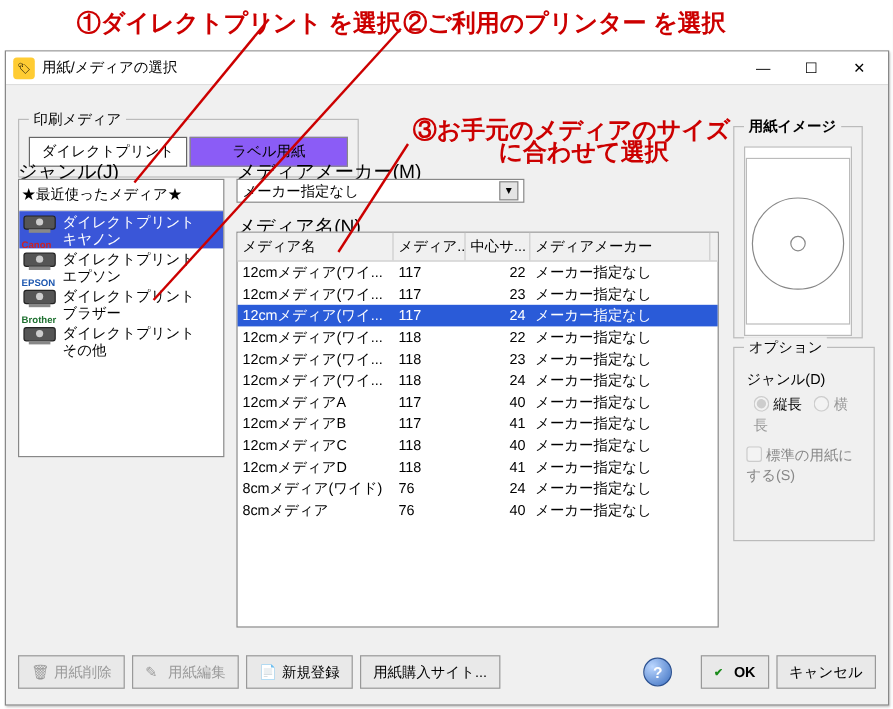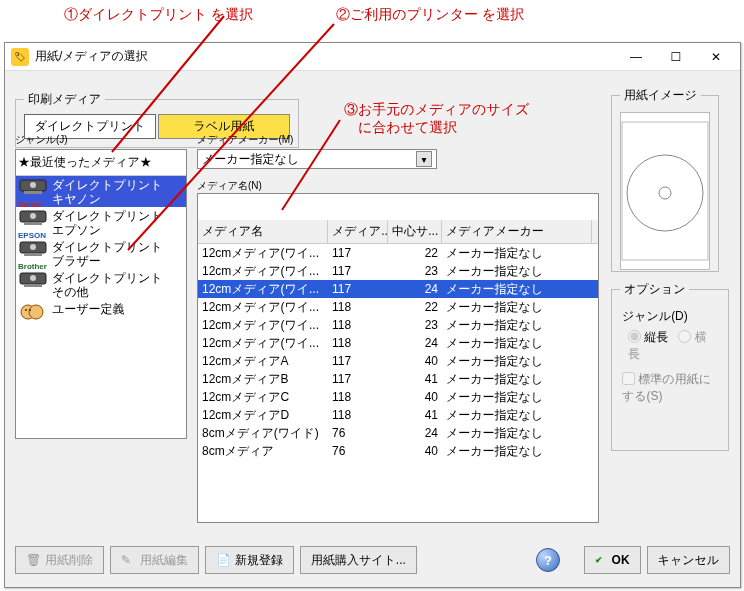--- a/index.html
+++ b/index.html
@@ -8,25 +8,26 @@
     font-size: 12px;
     background: #fff;
     width: 744px;
     height: 591px;
     position: relative;
     overflow: hidden;
   }
   .annot {
     position: absolute;
     color: #cc0000;
-    font-weight: normal;
-    font-size: 14px;
+    font-weight: bold;
+    font-size: 20px;
     z-index: 100;
     pointer-events: none;
     white-space: pre;
+    text-align: center;
   }
   .window {
     position: absolute;
     left: 4px; top: 42px;
     width: 737px; height: 546px;
     background: #f0f0f0;
     border: 1px solid #888;
     box-shadow: 1px 1px 2px rgba(0,0,0,0.25);
   }
   .titlebar {
@@ -58,29 +59,29 @@
   fieldset {
     border: 1px solid #bbb;
     padding: 6px 8px 8px 8px;
     background: transparent;
     margin-top: 12px;
   }
   legend { font-size: 12px; padding: 0 4px; background: #f0f0f0; }
   .topgrp { position: absolute; left: 10px; top: 8px; width: 280px; }
   .tabbtns { display: flex; gap: 2px; }
   .tabbtn {
-    border: 1px solid #888; background: #fde047;
+    border: 1px solid #888; background: #8b5cf6;
     padding: 3px 0; text-align: center;
     width: 132px; font-size: 12px; cursor: default;
   }
   .tabbtn.sel { background: #fff; border-color: #666; }
-  .lbl { font-size: 10px; }
+  .lbl { font-size: 16px; }
   .genre-lbl { position:absolute; left:10px; top:62px; }
   .genre-list {
-    position:absolute; left:10px; top:78px; width:172px; height:290px;
+    position:absolute; left:10px; top:78px; width:172px; height:232px;
     background:#fff; border:1px solid #888; overflow:hidden;
   }
   .genre-hdr {
     background:#fff; border-bottom:1px solid #ccc;
     padding:4px 2px; font-size:12px;
   }
   .genre-item {
     display:flex; align-items:flex-start; gap:4px;
     padding:2px 2px 1px 2px; border-bottom:0;
     line-height: 14px;
@@ -102,36 +103,36 @@
     justify-content: space-between;
   }
   .ddarrow { width:16px; height:16px; background:#e4e4e4; border:1px solid #888;
     display:flex; align-items:center; justify-content:center;font-size:10px;}
   .medianame-lbl { position:absolute; left:192px; top:108px; }
   .media-table {
     position:absolute; left:192px; top:122px;
     width:402px; height:330px;
     background:#fff; border:1px solid #888;
   }
-  .thead { display:flex; background:#f0f0f0; border-bottom:1px solid #ccc;margin-top:26px;}
+  .thead { display:flex; background:#f0f0f0; border-bottom:1px solid #ccc;}
   .th { padding:3px 4px; font-size:12px; border-right:1px solid #ccc; overflow:hidden; white-space:nowrap;}
   .th.c1 { width:130px; }
   .th.c2 { width:60px; }
   .th.c3 { width:54px; text-align:right;}
   .th.c4 { width:150px; }
   .tbody { }
   .tr { display:flex; font-size:12px; height:18px; align-items:center;}
   .tr.sel { background:#2a5bd8; color:#fff; }
   .td { padding:0 4px; overflow:hidden; white-space:nowrap; }
   .td.c1 { width:130px; }
   .td.c2 { width:60px; }
   .td.c3 { width:54px; text-align:right;}
   .td.c4 { width:150px; }
   .preview-grp {
-    position:absolute; left:606px; top:4px; width:99px; height:185px;
+    position:absolute; left:606px; top:14px; width:99px; height:185px;font-weight:bold;
   }
   .preview-box {
     width:100%; height:158px; background:#fff; border:1px solid #bbb;
     display:flex; align-items:center; justify-content:center;
     margin-top:2px;
   }
   .opt-grp {
     position:absolute; left:606px; top:198px; width:118px; height:170px;
   }
   .opt-inner { padding:4px 2px; font-size:12px; }
@@ -230,31 +231,20 @@
           </div>
           <div class="genre-item">
             <span class="pic"><svg viewBox="0 0 30 18">
                 <rect x="2" y="2" width="26" height="11" rx="2" fill="#555" stroke="#222"></rect>
                 <rect x="6" y="13" width="18" height="3" fill="#888"></rect>
                 <circle cx="15" cy="7" r="3" fill="#ccc"></circle>
               </svg></span>
             <span class="genre-txt">
               <div>ダイレクトプリント</div>
               <div>その他</div>
-            </span>
-          </div>
-          <div class="genre-item">
-            <span class="pic"><svg viewBox="0 0 30 18">
-                <circle cx="10" cy="10" r="7" fill="#f2c070" stroke="#905000"></circle>
-                <circle cx="18" cy="10" r="7" fill="#f2c070" stroke="#905000"></circle>
-                <circle cx="8" cy="8" r="1" fill="#333"></circle>
-                <circle cx="12" cy="8" r="1" fill="#333"></circle>
-              </svg></span>
-            <span class="genre-txt">
-              <div>ユーザー定義</div>
             </span>
           </div>
         </div>
     </div>
 
     <div class="lbl maker-lbl">メディアメーカー(M)</div>
     <div class="maker-sel">
       <span>メーカー指定なし</span>
       <span class="ddarrow">▾</span>
     </div>

